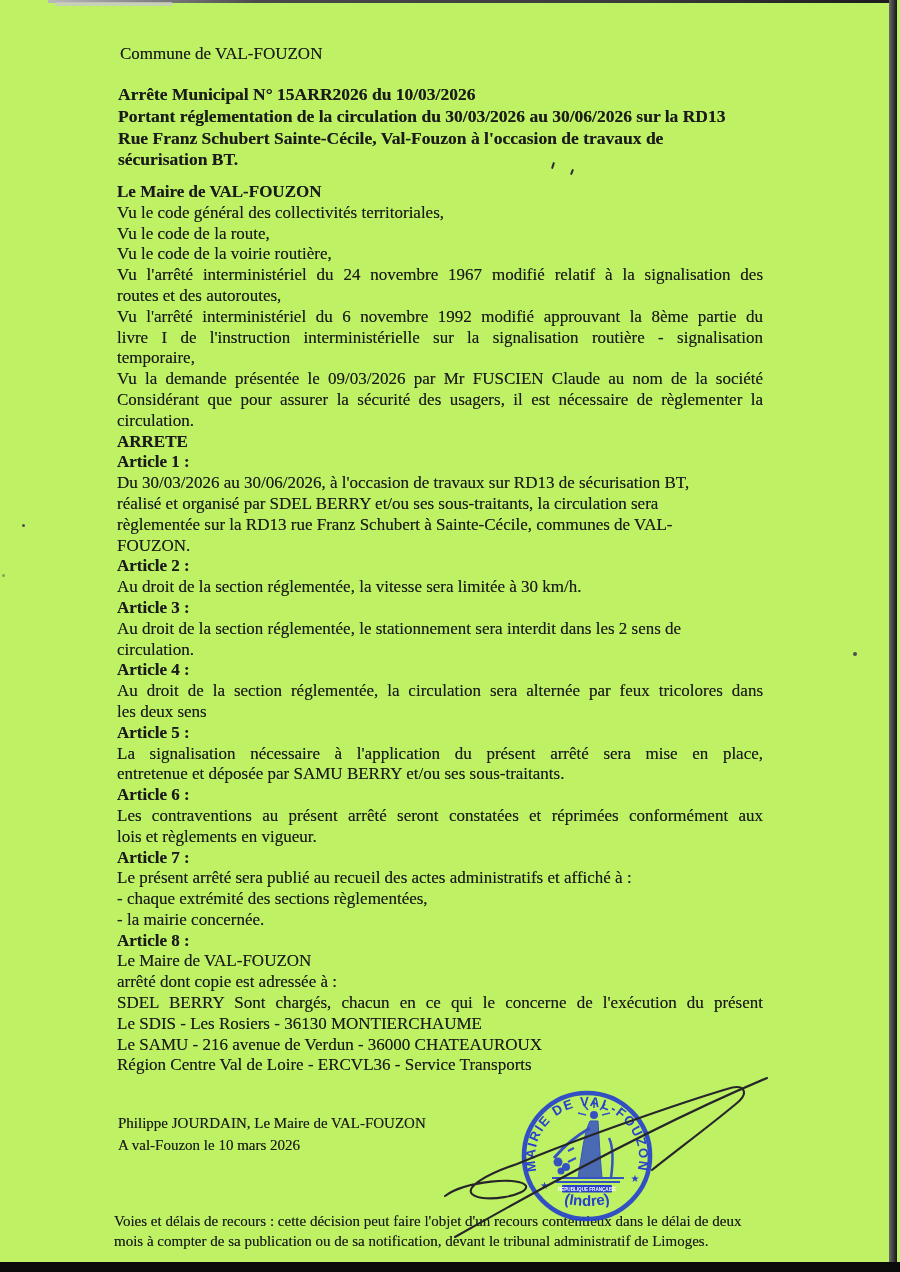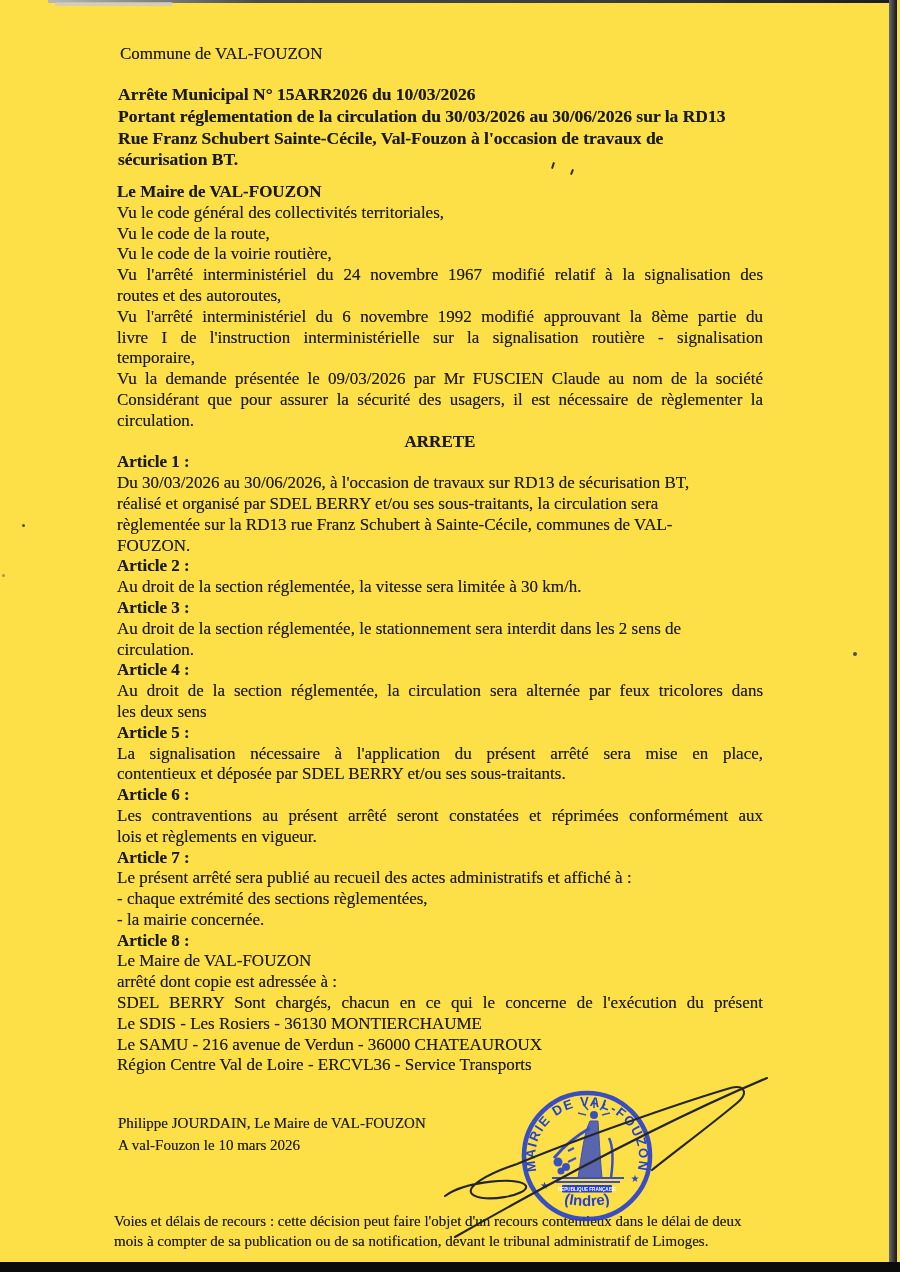--- a/index.html
+++ b/index.html
@@ -1,18 +1,18 @@
 <!DOCTYPE html>
 <html><head>
 <meta charset="utf-8">
 <style>
   html,body{margin:0;padding:0;background:#e8e8e8;}
   .page{
     position:relative;width:900px;height:1272px;margin:0 auto;
-    background:#fde047;overflow:hidden;
+    background:#bef264;overflow:hidden;
     font-family:"Liberation Serif","DejaVu Serif",serif;
     color:#1b1b1b;
   }
   .txt{text-shadow:0 0 .5px rgba(20,20,20,.55);}
   
   .edge-top{position:absolute;left:48px;top:0;width:846px;height:3px;
     background:linear-gradient(90deg,#b9b9b9 0%,#8a8a8a 10%,#4a4a4a 25%,#3a3a3a 70%,#1c1c1c 100%);}
   .edge-top-shadow{position:absolute;left:55px;top:2px;width:118px;height:4px;background:#c9c9c9;opacity:.8;border-radius:2px;}
   .edge-right{position:absolute;left:889px;top:0;width:8px;height:1272px;
     background:linear-gradient(90deg,#6b6b6b,#161616);}
@@ -20,21 +20,21 @@
   
   .commune{position:absolute;left:120px;top:44px;font-size:17px;white-space:nowrap;}
   .title-block{position:absolute;left:118px;top:84px;width:660px;text-align:left;
     font-weight:bold;font-size:17.5px;line-height:21.8px;}
   .title-block div{white-space:nowrap;}
   .body-block{position:absolute;left:117px;top:182px;width:646px;font-size:17px;line-height:20.8px;}
   .body-block .ln{white-space:nowrap;height:20.8px;}
   .body-block .ln.j{white-space:normal;text-align:justify;overflow:hidden;}
   .body-block .ln.j::after{content:"";display:inline-block;width:100%;height:0;}
   .body-block .ln.b{font-weight:bold;}
-  .body-block .ln.c{font-weight:bold;text-align:center;white-space:normal;}
+  .body-block .ln.c{font-weight:bold;text-align:left;white-space:normal;}
   .sig-block{position:absolute;left:118px;top:1113px;font-size:15px;line-height:21.8px;}
   .sig-block div{white-space:nowrap;}
   .footer-block{position:absolute;left:114px;top:1212px;width:720px;font-size:15px;line-height:19.5px;}
   .footer-block div{white-space:nowrap;}
   
   .speck{position:absolute;background:#4d4d4d;border-radius:50%;}
   .mark{position:absolute;background:#2c2c2c;border-radius:1px;}
   svg{position:absolute;}
 </style>
 </head>
@@ -78,21 +78,21 @@
       <div class="ln b">Article 2 :</div>
       <div class="ln ">Au droit de la section réglementée, la vitesse sera limitée à 30 km/h.</div>
       <div class="ln b">Article 3 :</div>
       <div class="ln ">Au droit de la section réglementée, le stationnement sera interdit dans les 2 sens de</div>
       <div class="ln ">circulation.</div>
       <div class="ln b">Article 4 :</div>
       <div class="ln j">Au droit de la section réglementée, la circulation sera alternée par feux tricolores dans</div>
       <div class="ln ">les deux sens</div>
       <div class="ln b">Article 5 :</div>
       <div class="ln j">La signalisation nécessaire à l'application du présent arrêté sera mise en place,</div>
-      <div class="ln ">contentieux et déposée par SDEL BERRY et/ou ses sous-traitants.</div>
+      <div class="ln ">entretenue et déposée par SAMU BERRY et/ou ses sous-traitants.</div>
       <div class="ln b">Article 6 :</div>
       <div class="ln j">Les contraventions au présent arrêté seront constatées et réprimées conformément aux</div>
       <div class="ln ">lois et règlements en vigueur.</div>
       <div class="ln b">Article 7 :</div>
       <div class="ln ">Le présent arrêté sera publié au recueil des actes administratifs et affiché à :</div>
       <div class="ln ">- chaque extrémité des sections règlementées,</div>
       <div class="ln ">- la mairie concernée.</div>
       <div class="ln b">Article 8 :</div>
       <div class="ln ">Le Maire de VAL-FOUZON</div>
       <div class="ln ">arrêté dont copie est adressée à :</div>

